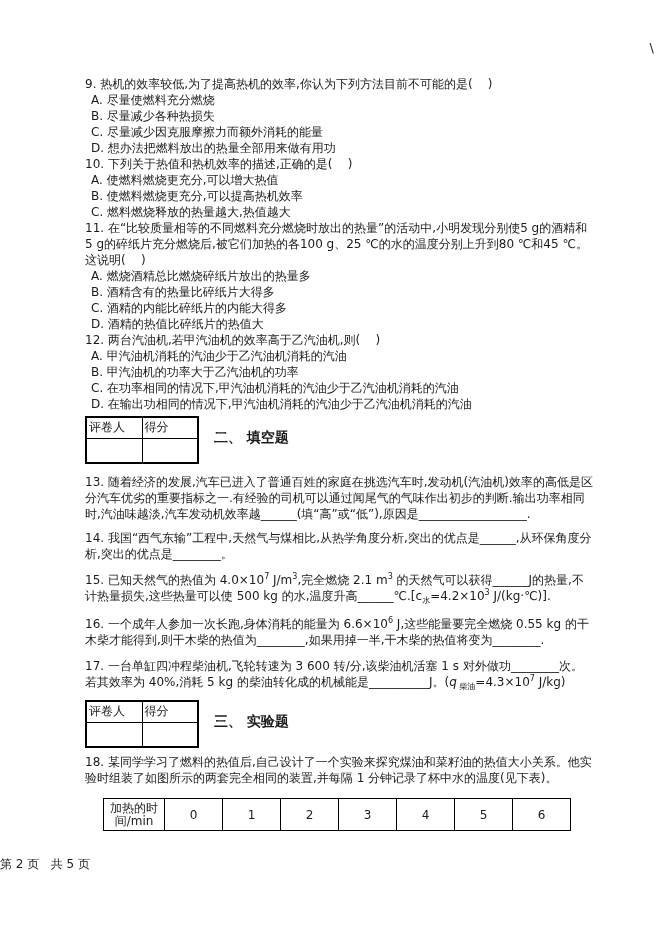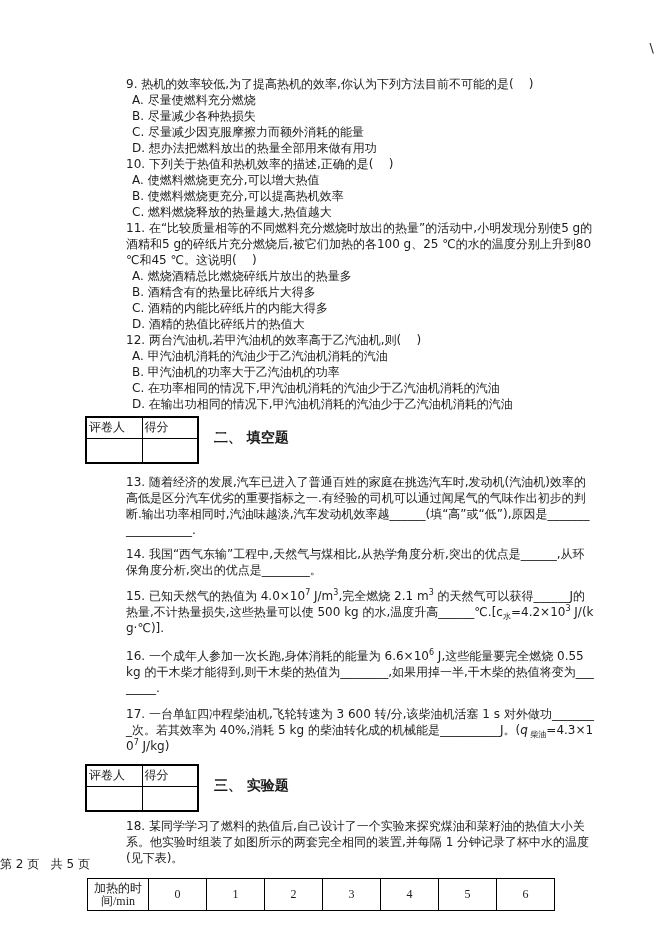--- a/index.html
+++ b/index.html
@@ -15,21 +15,20 @@
   .content {
     position: absolute;
     left: 85px; top: 76px;
     width: 509px;
   }
   .para {
     font-size: 12px;
     line-height: 16px;
     white-space: pre-wrap;
     word-break: break-all;
-    margin-left: 41px;
   }
   .opt { padding-left: 6px; }
   sup { font-size: 8px; line-height: 0; }
   sub { font-size: 8px; line-height: 0; }
   .gap4  { height: 4px; }
   .gap6  { height: 6px; }
   .gap8  { height: 8px; }
   .gap10 { height: 10px; }
   .gap12 { height: 12px; }
 
@@ -49,22 +48,21 @@
   table.grader tr.val td { height: 25px; }
   .section-title {
     font-weight: bold;
     font-size: 14px;
     margin: 13px 0 0 15px;
     white-space: pre;
   }
 
   table.data-table {
     border-collapse: collapse;
-    margin-left: 2px;
-    font-family: Liberation Serif, serif;
+    margin-left: 18px;
   }
   table.data-table td {
     border: 1px solid #000;
     text-align: center;
     vertical-align: middle;
     font-size: 12px;
   }
   td.time-header {
     width: 61px;
     font-size: 11px;

